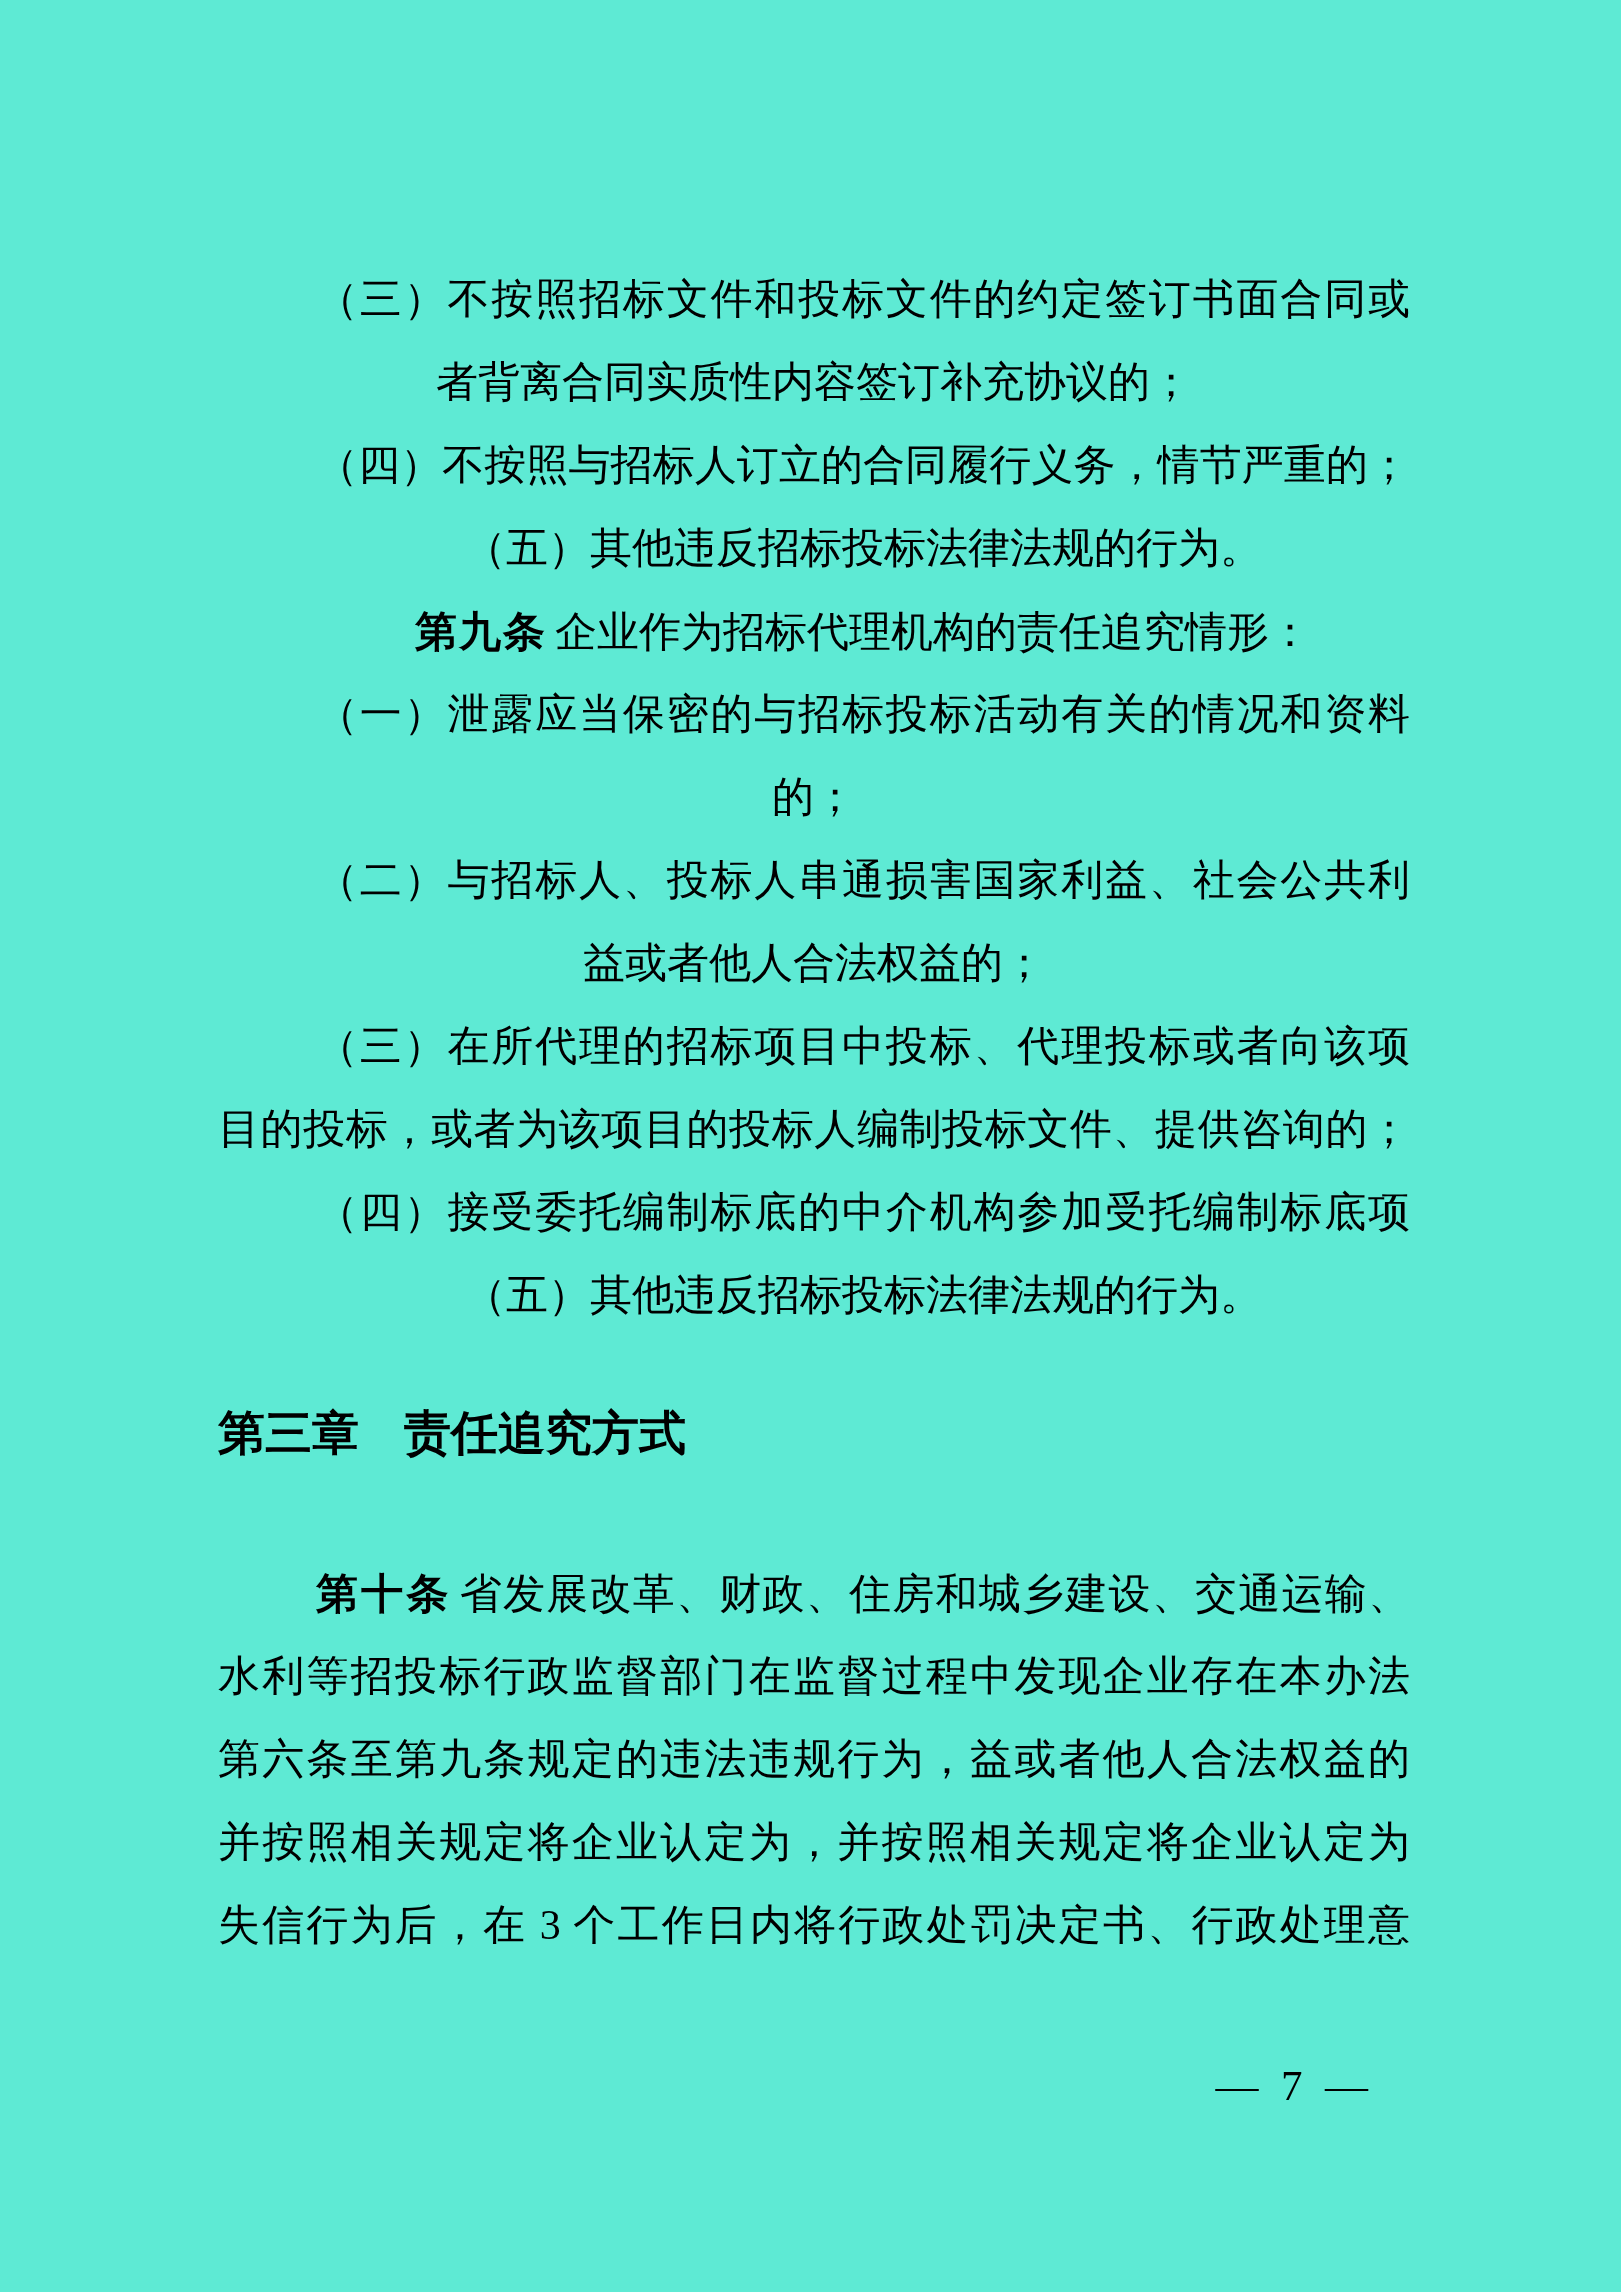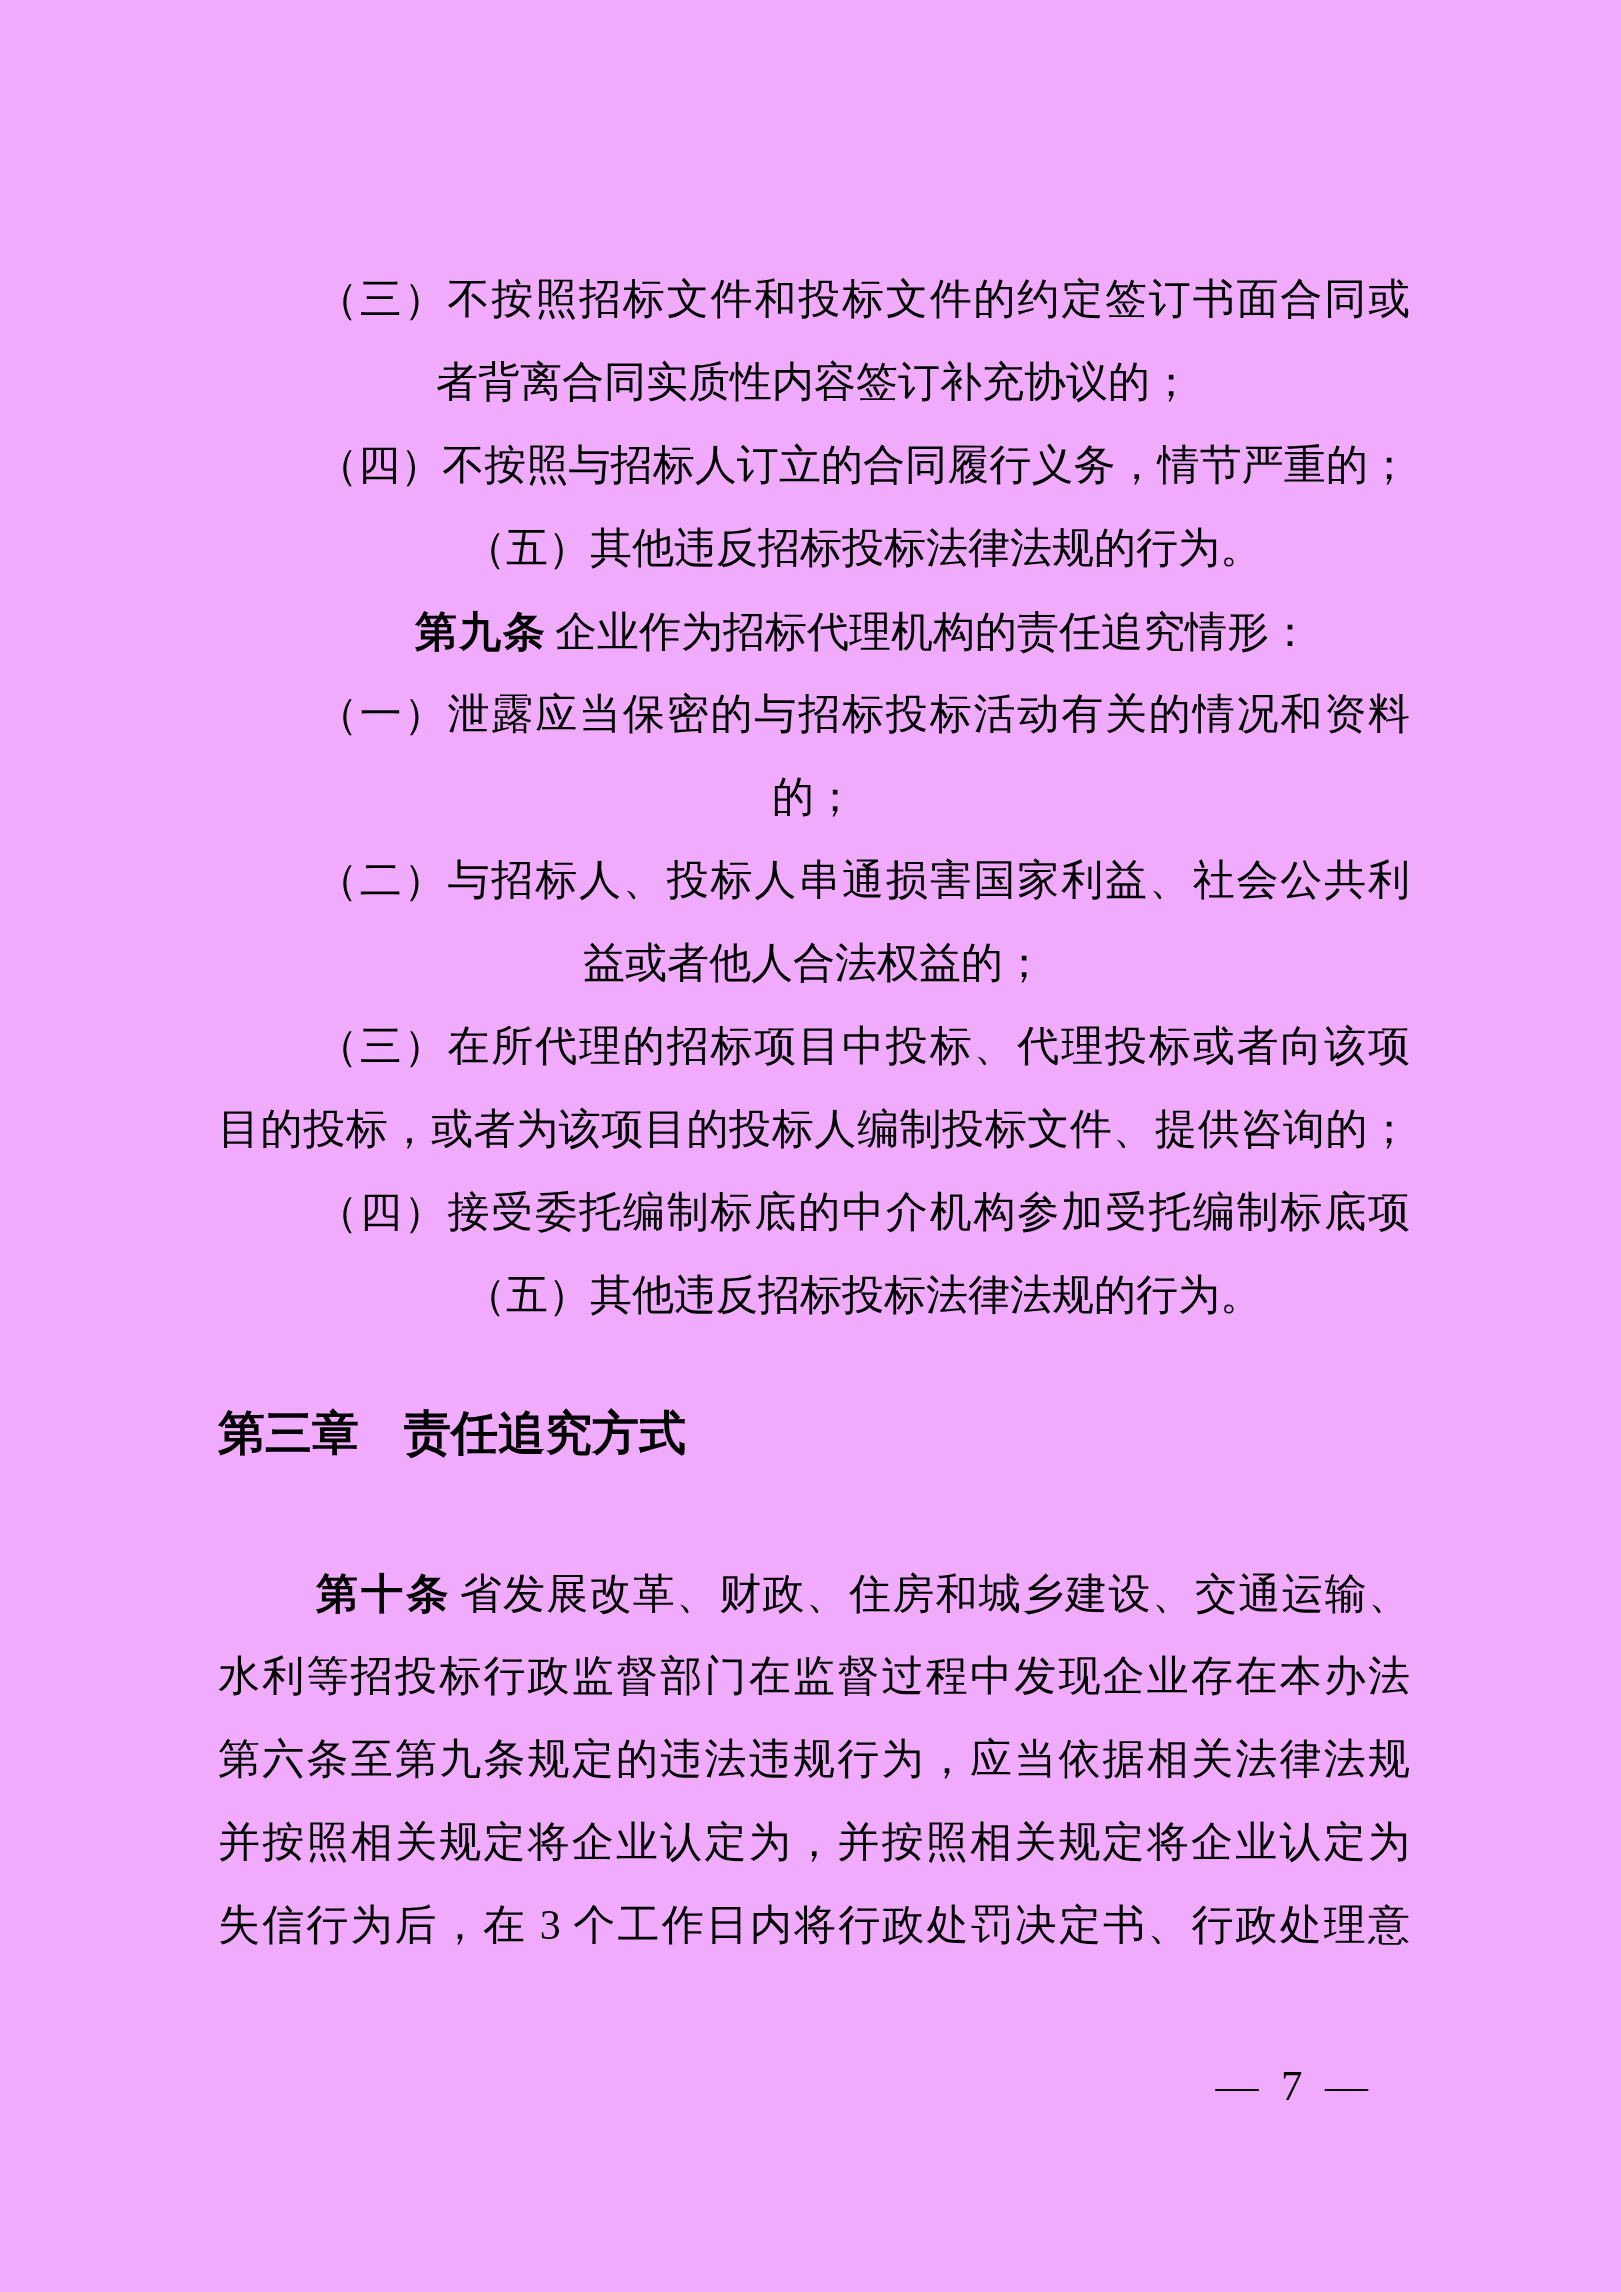--- a/index.html
+++ b/index.html
@@ -4,21 +4,21 @@
 <style>
   html, body {
     margin: 0;
     padding: 0;
     background: #ffffff;
   }
   .page {
     position: relative;
     width: 1621px;
     height: 2293px;
-    background: #f0abfc;
+    background: #5eead4;
     color: #000000;
     overflow: hidden;
   }
   .textblock {
     position: absolute;
     left: 218px;
     top: 258px;
     width: 1192px;
   }
   .line {
@@ -88,21 +88,21 @@
     <div class="line"><span>益或者他人合法权益的；</span></div>
     <div class="line indent fill"><span>（三）在所代理的招标项目中投标、代理投标或者向该项</span></div>
     <div class="line fill"><span>目的投标，或者为该项目的投标人编制投标文件、提供咨询的；</span></div>
     <div class="line indent fill"><span>（四）接受委托编制标底的中介机构参加受托编制标底项</span></div>
     <div class="line indent"><span>（五）其他违反招标投标法律法规的行为。</span></div>
 
     <div class="heading"><span class="chapter">第三章</span><span>责任追究方式</span></div>
 
     <div class="line indent fill"><span class="kw">第十条</span><span>省发展改革、财政、住房和城乡建设、交通运输、</span></div>
     <div class="line fill"><span>水利等招投标行政监督部门在监督过程中发现企业存在本办法</span></div>
-    <div class="line fill"><span>第六条至第九条规定的违法违规行为，应当依据相关法律法规</span></div>
+    <div class="line fill"><span>第六条至第九条规定的违法违规行为，益或者他人合法权益的</span></div>
     <div class="line fill"><span>并按照相关规定将企业认定为，并按照相关规定将企业认定为</span></div>
     <div class="line fill"><span>失信行为后，在 3 个工作日内将行政处罚决定书、行政处理意</span></div>
 
   </div>
 
   <div class="pagenum">— 7 —</div>
 </div>
 
 
 </body></html>

